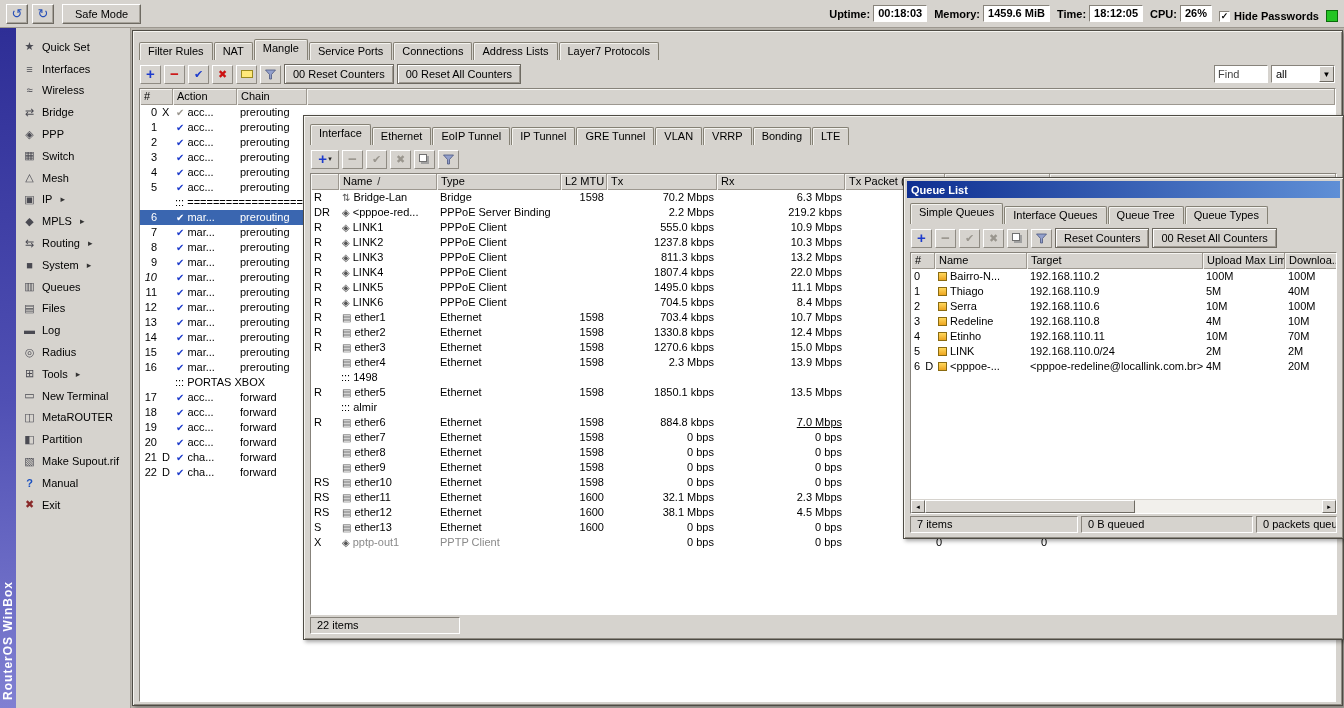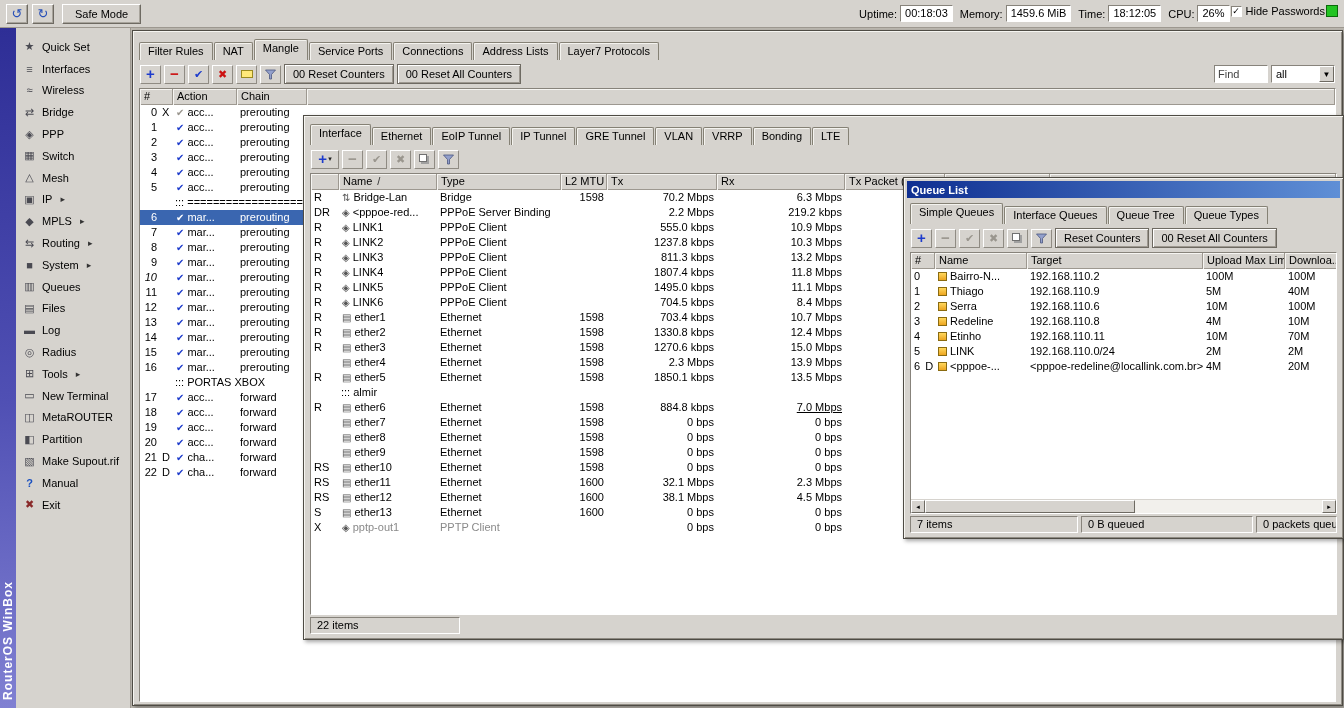--- a/index.html
+++ b/index.html
@@ -7,21 +7,21 @@
   body{font-family:"Liberation Sans",sans-serif;font-size:11px;color:#000;background:#d6d3ce;position:relative;}
 
   
   #topbar{position:absolute;left:0;top:0;width:1344px;height:28px;background:#d6d3ce;
     border-bottom:1px solid #9d9890;display:flex;align-items:center;padding:0 6px;gap:4px;z-index:50;}
   .tool-btn{height:20px;background:#d6d3ce;border:1px solid;border-color:#fff #6e6a62 #6e6a62 #fff;
     box-shadow:inset -1px -1px 0 #a8a49c;display:flex;align-items:center;justify-content:center;cursor:default;}
   .tool-btn.small{width:22px;}
   .arrow-glyph{color:#2850b8;font-size:13px;line-height:1;}
   #safe-mode{padding:0 12px;margin-left:4px;}
-  .top-right{margin-left:auto;display:flex;align-items:flex-start;gap:1px;}
+  .top-right{margin-left:auto;display:flex;align-items:flex-end;gap:7px;font-weight:bold;}
   .stat{display:flex;align-items:center;gap:3px;}
   .sunken{border:1px solid;border-color:#87837b #fff #fff #87837b;background:#fff;}
   .stat-value{height:17px;padding:1px 4px;white-space:nowrap;}
   .chk{display:flex;align-items:center;gap:4px;}
   .chk-box{width:11px;height:11px;font-size:9px;line-height:9px;display:flex;align-items:center;justify-content:center;}
   .green-ind{width:12px;height:12px;background:#23c423;border:1px solid #0a6b0a;}
 
   
   #brand{position:absolute;left:0;top:28px;width:16px;bottom:0;background:linear-gradient(180deg,#2e2e96 0%,#5050b4 55%,#8080d2 100%);z-index:40;}
   #brand span{position:absolute;bottom:8px;left:1px;writing-mode:vertical-rl;transform:rotate(180deg);
@@ -673,21 +673,21 @@
           </div>
           <div class="trow">
             <span class="cell" style="width: 28px;">R</span>
             <span class="cell" style="width: 98px;">
               <span class="if-icon">◈</span>
               <span>LINK4</span>
             </span>
             <span class="cell" style="width: 124px;">PPPoE Client</span>
             <span class="cell r" style="width: 46px;"></span>
             <span class="cell r" style="width: 110px;">1807.4 kbps</span>
-            <span class="cell r" style="width: 128px;">11.8 Mbps</span>
+            <span class="cell r" style="width: 128px;">22.0 Mbps</span>
             <span class="cell r" style="width: 100px;"></span>
             <span class="cell r" style="width: 105px;"></span>
           </div>
           <div class="trow">
             <span class="cell" style="width: 28px;">R</span>
             <span class="cell" style="width: 98px;">
               <span class="if-icon">◈</span>
               <span>LINK5</span>
             </span>
             <span class="cell" style="width: 124px;">PPPoE Client</span>
@@ -754,20 +754,23 @@
             <span class="cell" style="width: 98px;">
               <span class="if-icon">▤</span>
               <span>ether4</span>
             </span>
             <span class="cell" style="width: 124px;">Ethernet</span>
             <span class="cell r" style="width: 46px;">1598</span>
             <span class="cell r" style="width: 110px;">2.3 Mbps</span>
             <span class="cell r" style="width: 128px;">13.9 Mbps</span>
             <span class="cell r" style="width: 100px;"></span>
             <span class="cell r" style="width: 105px;"></span>
+          </div>
+          <div class="trow">
+            <span class="cell" style="padding-left: 30px; flex: 1 1 0%;">:::  1498</span>
           </div>
           <div class="trow">
             <span class="cell" style="width: 28px;">R</span>
             <span class="cell" style="width: 98px;">
               <span class="if-icon">▤</span>
               <span>ether5</span>
             </span>
             <span class="cell" style="width: 124px;">Ethernet</span>
             <span class="cell r" style="width: 46px;">1598</span>
             <span class="cell r" style="width: 110px;">1850.1 kbps</span>

